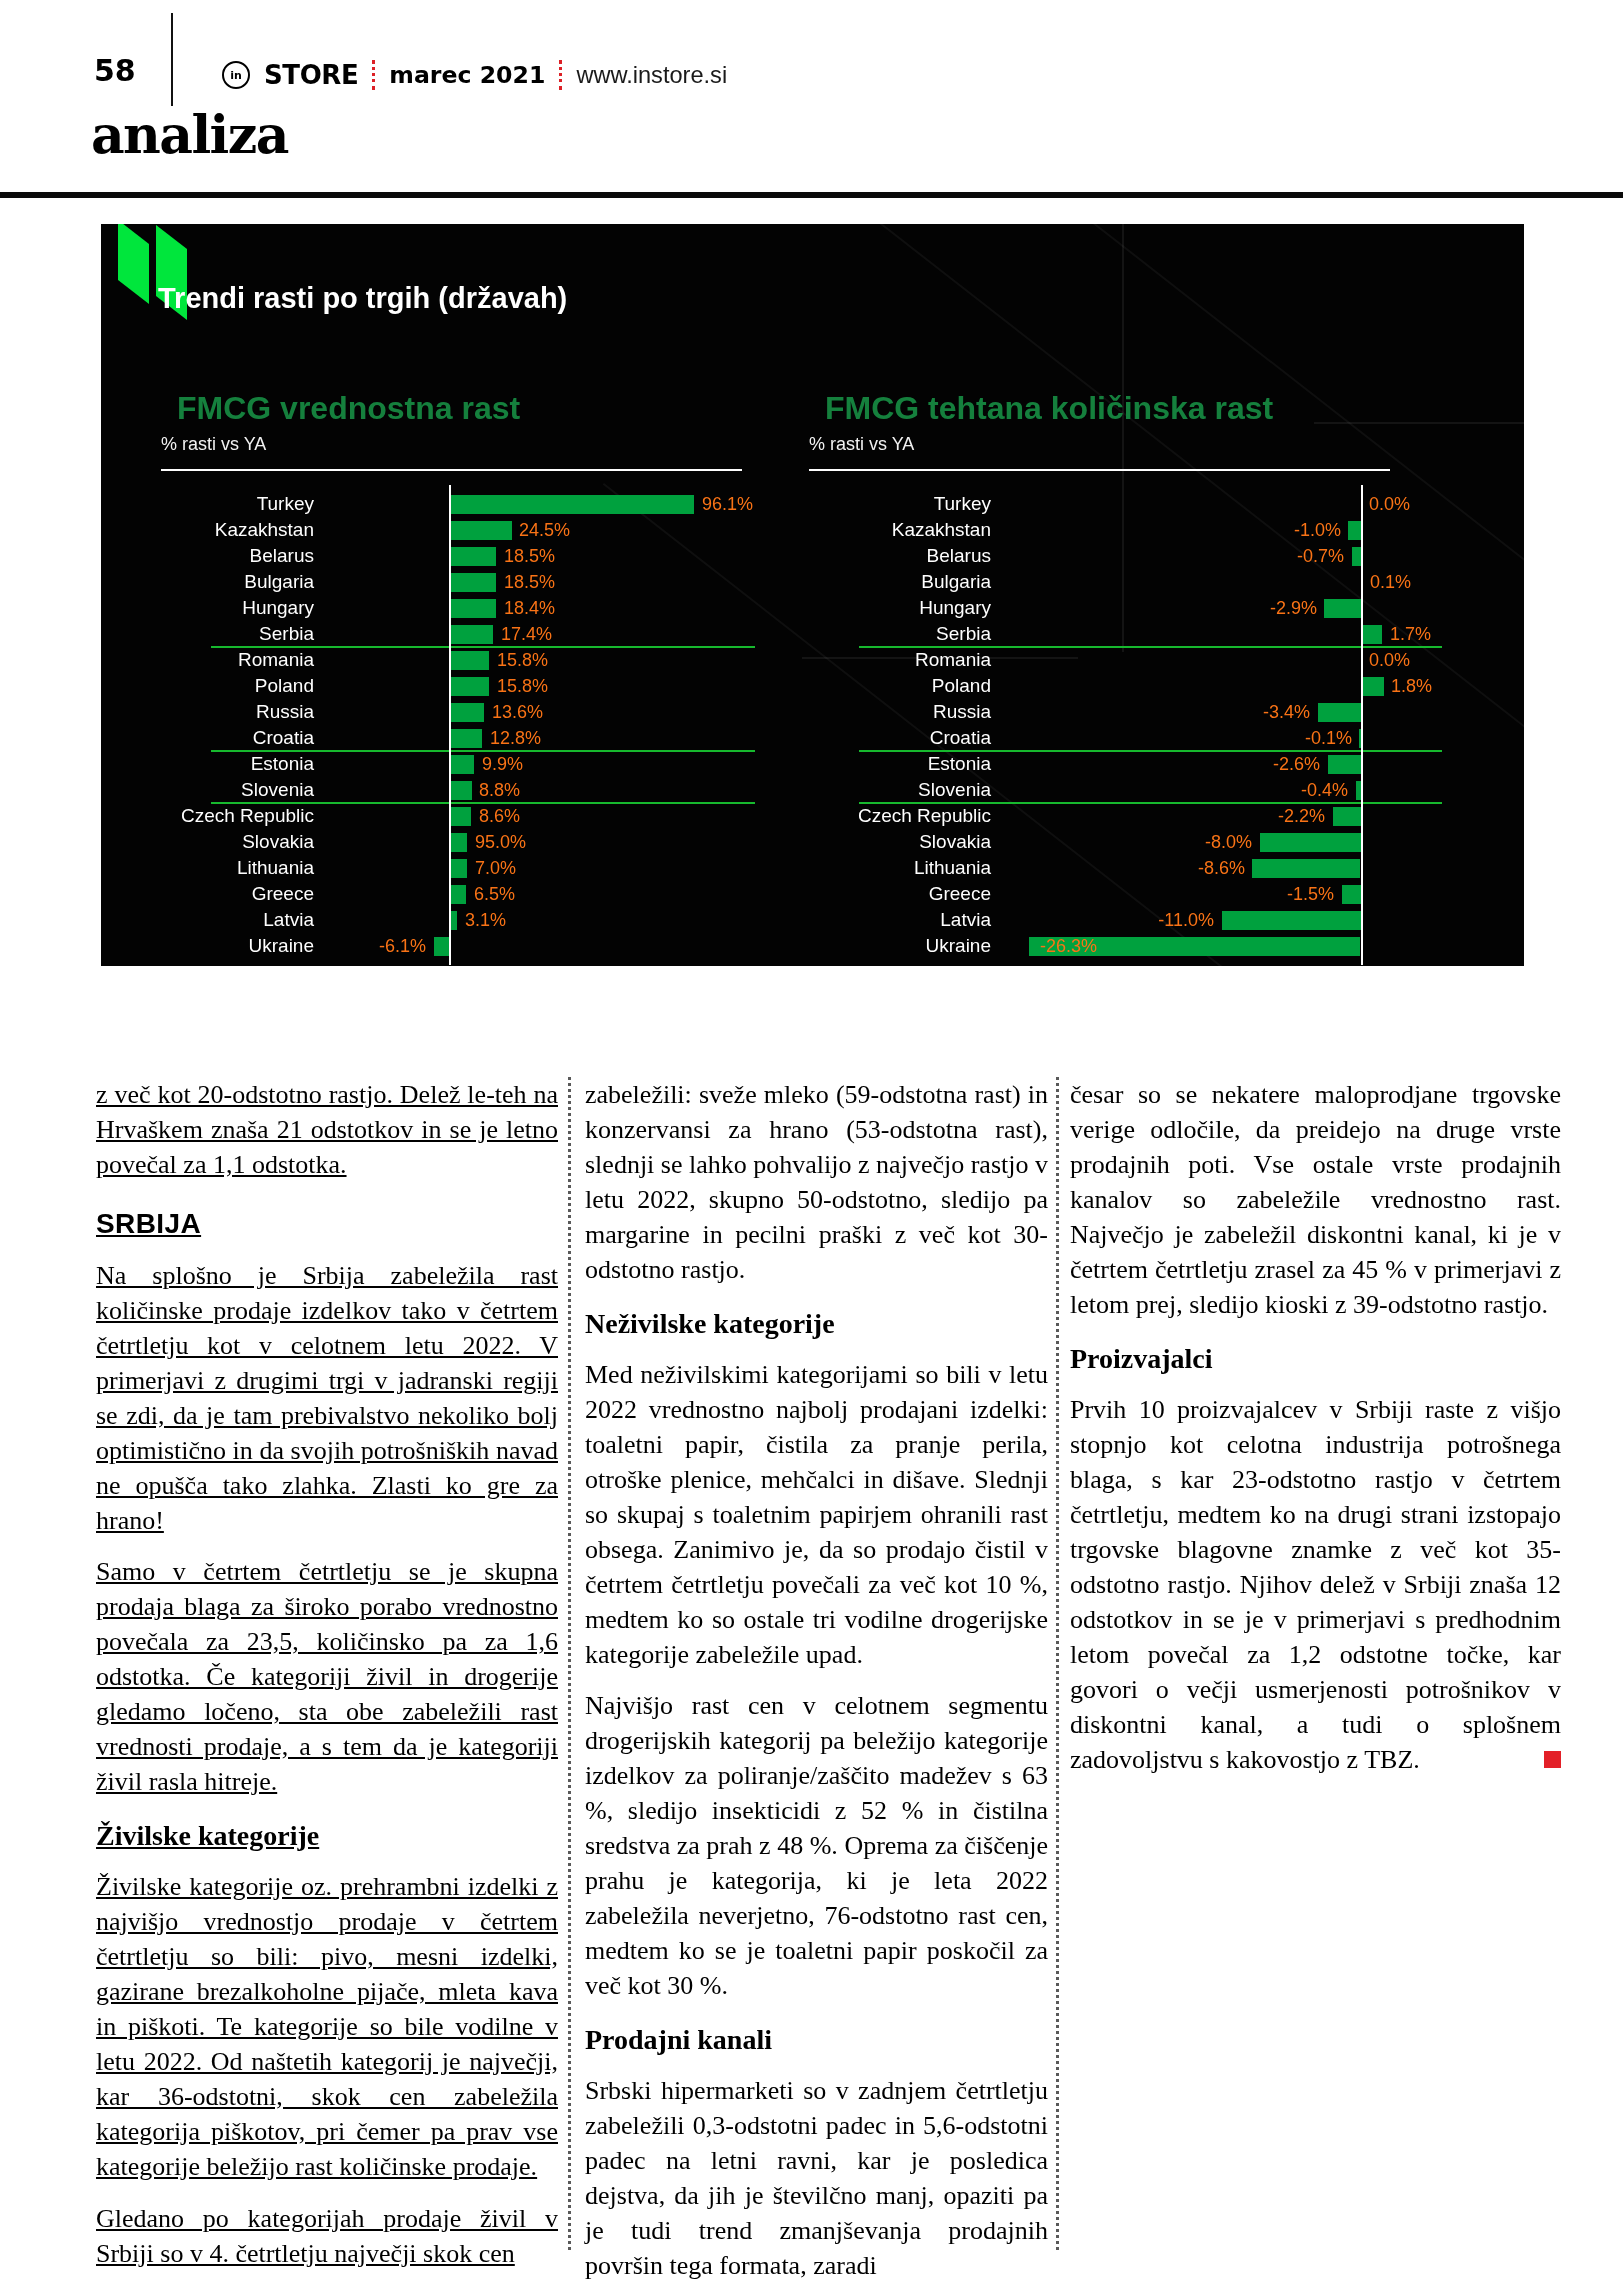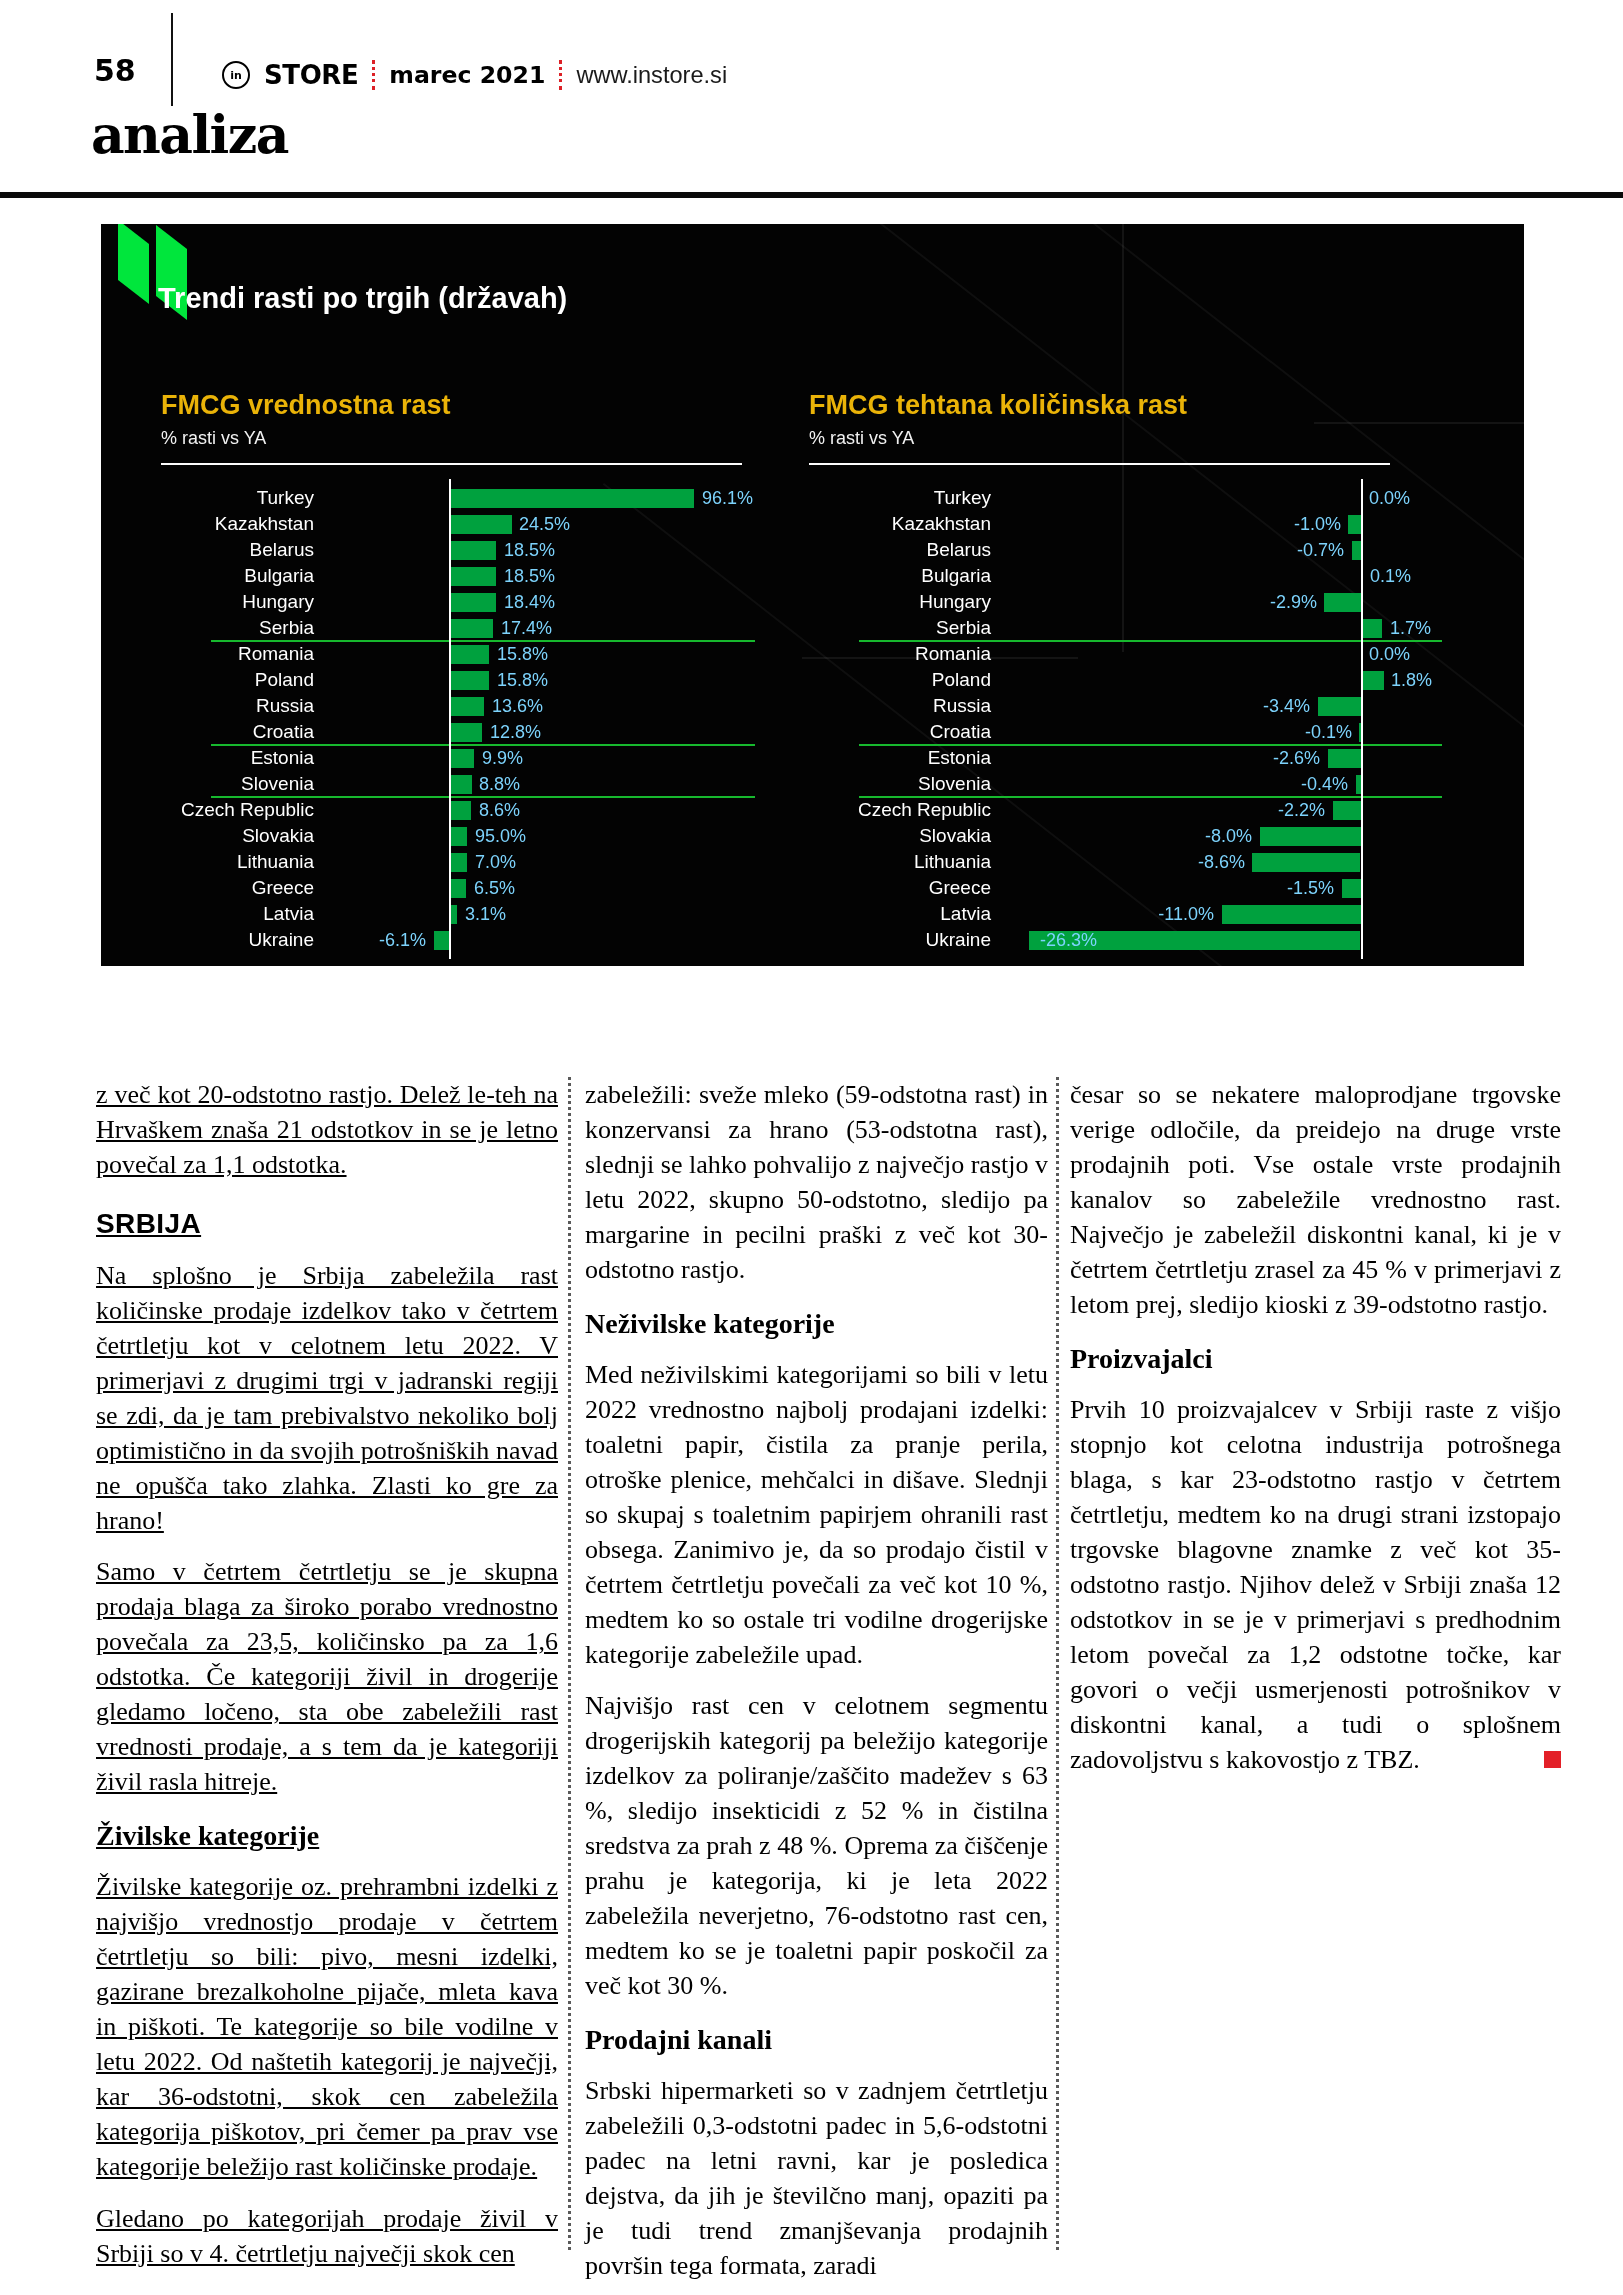--- a/index.html
+++ b/index.html
@@ -29,29 +29,29 @@
   .pat{position:absolute;background:rgba(255,255,255,0.07);}
   .patd{position:absolute;width:1178px;height:1.6px;background:rgba(255,255,255,0.05);
         transform:rotate(38deg);transform-origin:left top;}
   .logo{position:absolute;left:17.3px;top:4.7px;width:94px;height:102px;}
   .logo .sl{position:absolute;width:31px;height:60px;transform:skewY(38deg);}
   .panel-title{position:absolute;left:57px;top:58px;font-size:29px;font-weight:bold;color:#fff;}
 
   .chart{position:absolute;top:166px;}
   #chart0{left:60px;width:597px;}
   #chart1{left:708px;width:636px;}
-  .chart-title{font-size:27px;font-weight:bold;color:#eab308;}
+  .chart-title{font-size:32px;font-weight:bold;color:#15803d;margin-left:16px;}
   .chart-sub{font-size:18px;color:#f2f2f2;margin-top:7px;}
   .chart-rule{width:581px;height:1.6px;background:#fdfdfd;margin-top:14px;}
   .rows{position:relative;margin-top:20.4px;}
   .crow{display:flex;align-items:center;height:26px;position:relative;}
   .clabel{font-size:19px;color:#fff;text-align:right;flex:none;white-space:nowrap;}
   .carea{position:relative;flex:1;height:100%;}
   .cbar{position:absolute;top:3.8px;height:19px;}
-  .cval{position:absolute;font-size:18px;color:#7dd3fc;top:50%;transform:translateY(-50%);white-space:nowrap;}
+  .cval{position:absolute;font-size:18px;color:#f97316;top:50%;transform:translateY(-50%);white-space:nowrap;}
   .axisline{position:absolute;width:1.6px;background:#fff;top:-6.3px;bottom:-6.3px;}
   .rowsep{position:absolute;height:2.4px;left:50px;right:3.1px;bottom:-1.2px;}
   .source{position:absolute;left:57px;top:749px;font-size:18px;color:#fff;}
   .copyright{position:absolute;left:57px;top:777px;font-size:15.7px;color:#787878;}
 
   
   .col{position:absolute;top:1077px;font-family:"Liberation Serif","DejaVu Serif",serif;
        font-size:26px;line-height:35px;text-align:justify;}
   #col1{left:96px;width:462px;text-decoration:underline;}
   #col2{left:585px;width:463px;}

